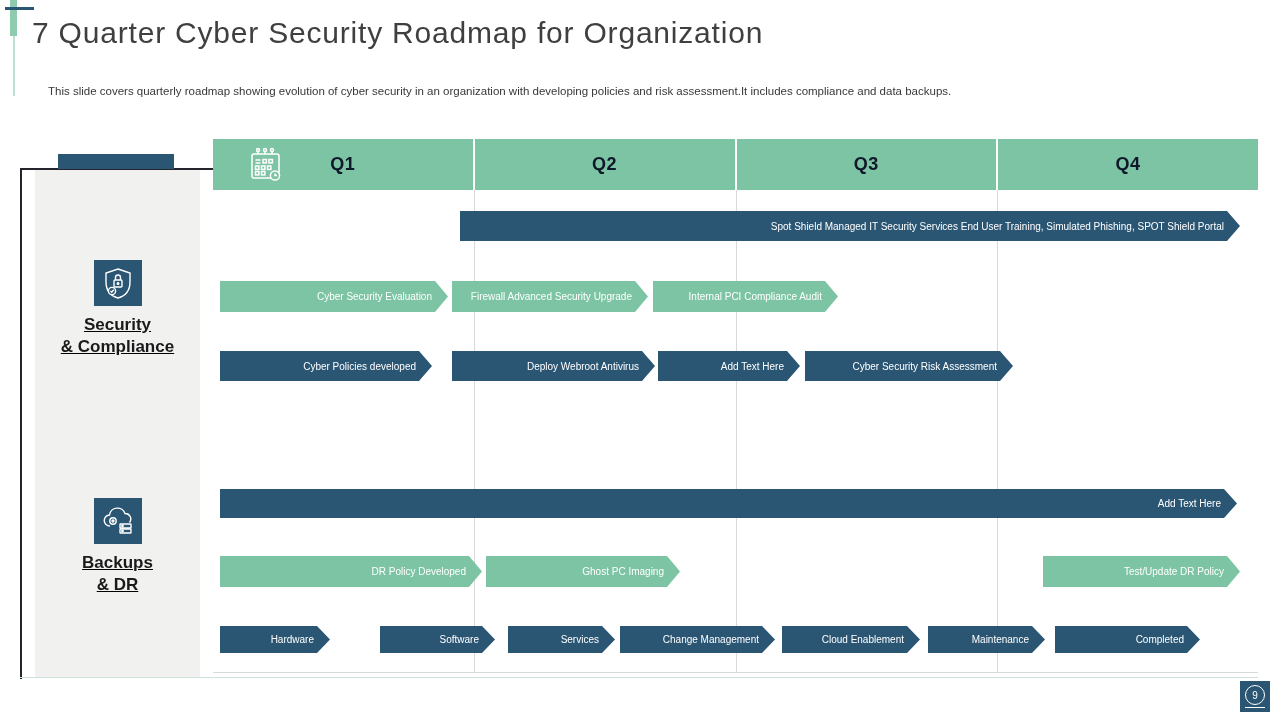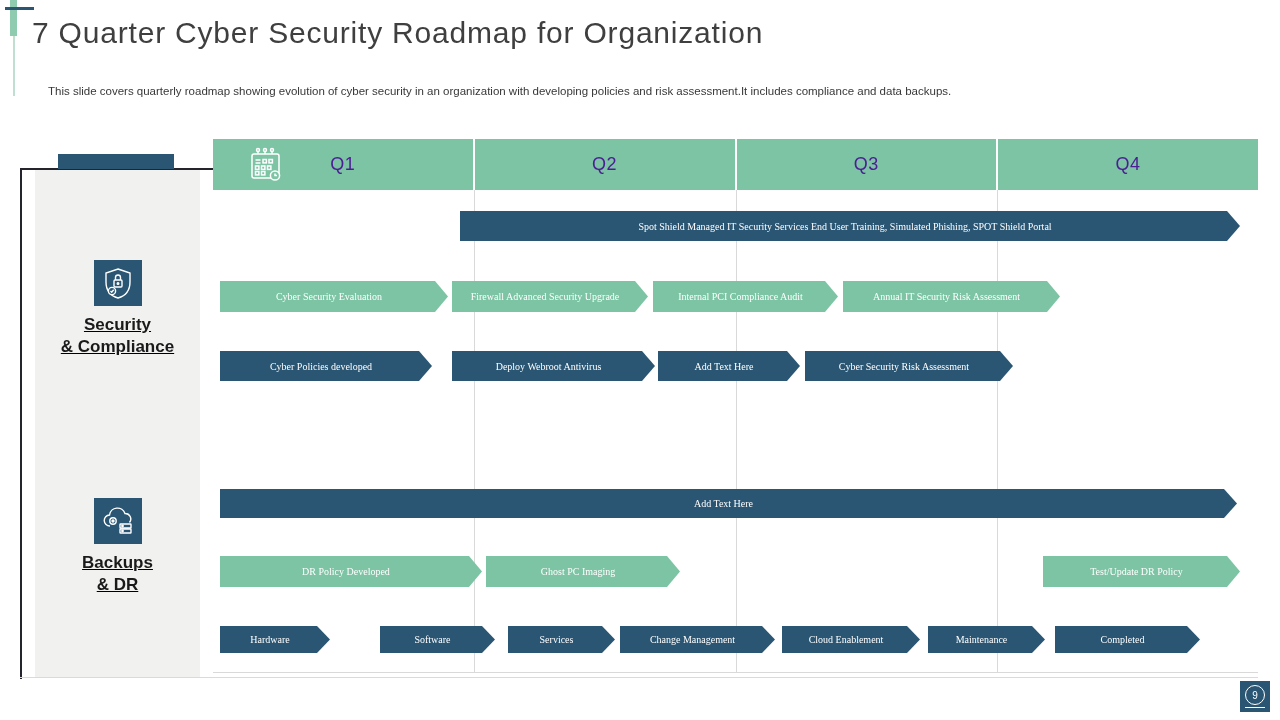--- a/index.html
+++ b/index.html
@@ -23,28 +23,28 @@
   .group{position:absolute;left:0;width:100%;display:flex;flex-direction:column;align-items:center;text-decoration:underline;}
   .group.g1{top:90px;} .group.g2{top:328px;}
   .icon-sq{width:48px;height:46px;background:var(--accent-dark);display:flex;align-items:center;justify-content:center;}
   .group-label{font-weight:bold;font-size:17px;color:#1a1a1a;line-height:1.32;margin-top:8px;text-align:center;}
 
   
   .roadmap{position:absolute;left:213px;top:139px;width:1045px;height:533px;
            border-bottom:1px solid var(--grid-line);}
   .rm-header{position:absolute;top:0;left:0;right:0;height:51px;display:grid;
              grid-template-columns:1fr 1fr 1fr 1fr;column-gap:2px;}
-  .rm-hcell{background:var(--accent-green);color:#4c1d95;font-weight:normal;font-size:18px;
+  .rm-hcell{background:var(--accent-green);color:#0f172a;font-weight:bold;font-size:18px;
             letter-spacing:.5px;display:flex;align-items:center;justify-content:center;position:relative;}
   .cal{position:absolute;left:34px;top:7px;}
   .vline{position:absolute;top:51px;bottom:0;width:1px;background:var(--grid-line);}
 
-  .bar{position:absolute;color:#fff;display:flex;align-items:center;justify-content:center;
+  .bar{position:absolute;color:#fff;display:flex;align-items:center;justify-content:flex-end;
        text-align:center;font-size:10px;line-height:1.25;padding:2px 16px 0 6px;box-sizing:border-box;
-       clip-path:polygon(0 0,calc(100% - 13px) 0,100% 50%,calc(100% - 13px) 100%,0 100%);font-family:Liberation Serif, serif;}
+       clip-path:polygon(0 0,calc(100% - 13px) 0,100% 50%,calc(100% - 13px) 100%,0 100%);}
   .bar.green{background:var(--accent-green);}
   .bar.dark{background:var(--accent-dark);}
 
   
   .divider{position:absolute;left:20px;top:677px;width:1238px;height:1px;background:var(--divider);}
   .footer{position:absolute;left:0;right:0;top:700px;margin:0;text-align:center;font-size:11px;
           color:var(--footer-text);}
   .page-badge{position:absolute;left:1240px;top:681px;width:30px;height:31px;background:var(--accent-dark);
               display:flex;flex-direction:column;align-items:center;justify-content:center;}
   .badge-circle{width:18px;height:18px;border:1px solid #fff;border-radius:50%;display:flex;
@@ -147,23 +147,20 @@
       </div>
       <div class="bar green" style="left: 7px; top: 142px; width: 228px; height: 31px;">
         <span>Cyber Security Evaluation</span>
       </div>
       <div class="bar green" style="left: 239px; top: 142px; width: 196px; height: 31px;">
         <span>Firewall Advanced Security Upgrade</span>
       </div>
       <div class="bar green" style="left: 440px; top: 142px; width: 185px; height: 31px;">
         <span>Internal PCI Compliance Audit</span>
       </div>
-      <div class="bar green" style="left: 630px; top: 142px; width: 217px; height: 31px;">
-        <span>Annual IT Security Risk Assessment</span>
-      </div>
       <div class="bar dark" style="left: 7px; top: 212px; width: 212px; height: 30px;">
         <span>Cyber Policies developed</span>
       </div>
       <div class="bar dark" style="left: 239px; top: 212px; width: 203px; height: 30px;">
         <span>Deploy Webroot Antivirus</span>
       </div>
       <div class="bar dark" style="left: 445px; top: 212px; width: 142px; height: 30px;">
         <span>Add Text Here</span>
       </div>
       <div class="bar dark" style="left: 592px; top: 212px; width: 208px; height: 30px;">

